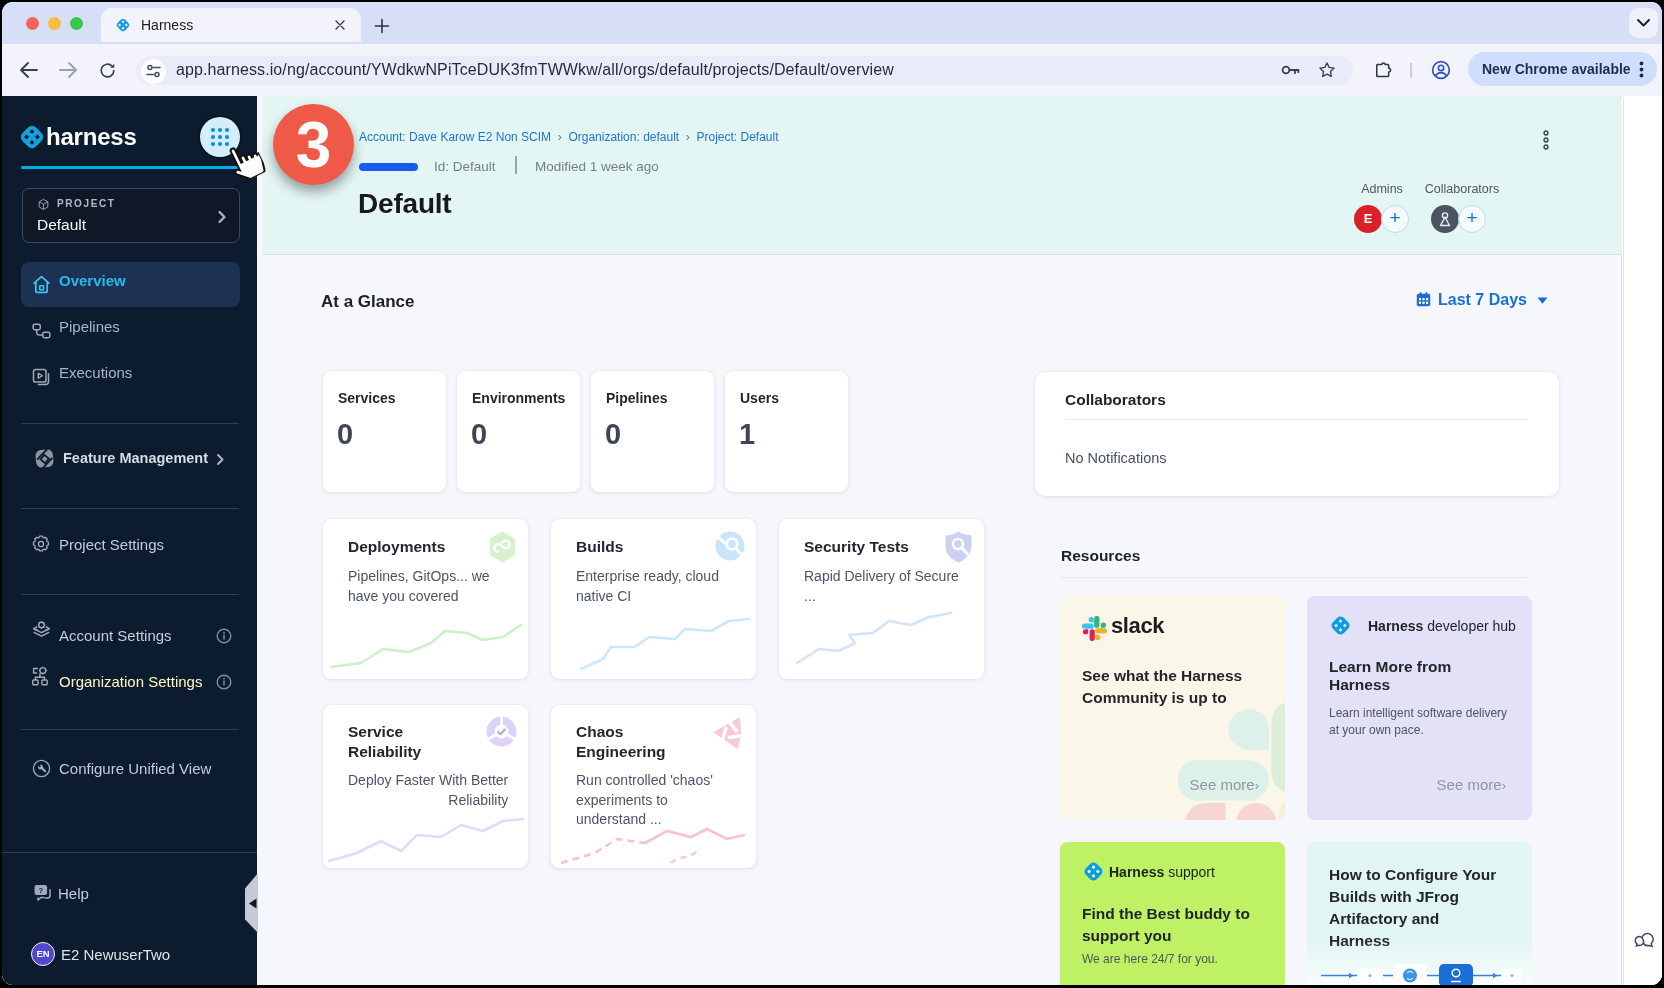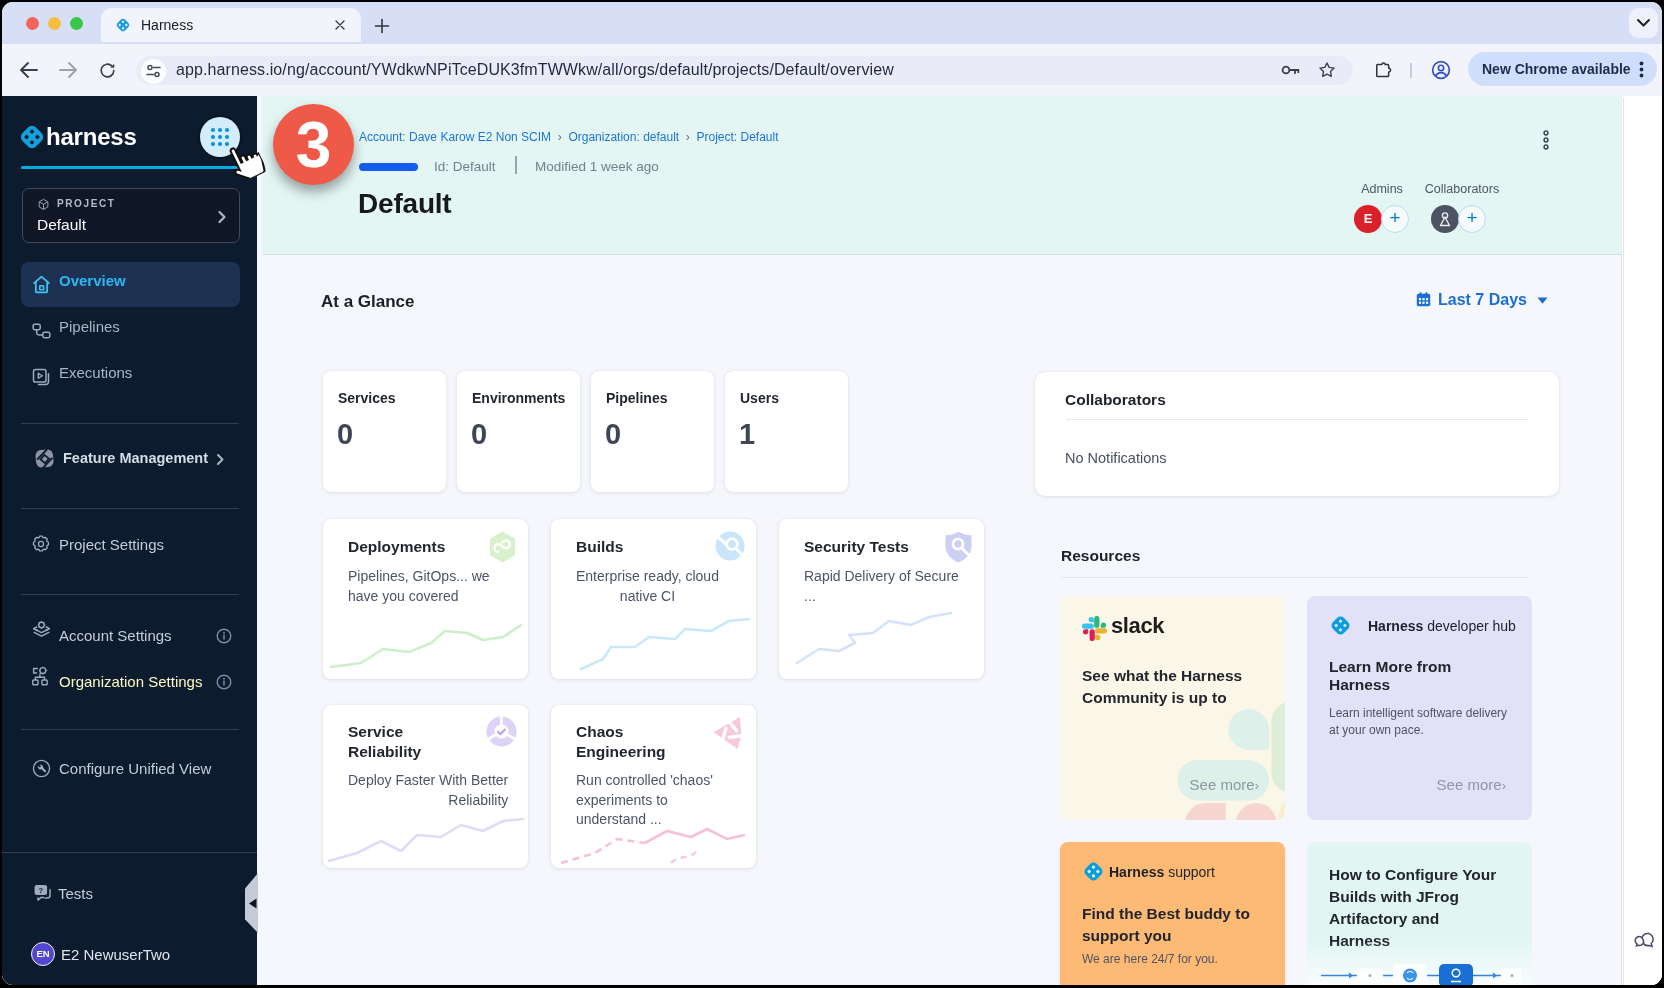--- a/index.html
+++ b/index.html
@@ -187,21 +187,21 @@
           </svg>
       </div>
       <div class="card" id="mc2" style="left:294px;top:421px;width:205px;height:160px;overflow:hidden;">
         <div class="mt" style="top:19px;">Builds</div>
         <svg class="abs" style="left:164px;top:12px;" width="30" height="30" viewBox="0 0 30 30">
             <circle cx="15" cy="15" r="14.5" fill="#c9e5f9"></circle>
             <path d="M3.5 6.5L11 13" stroke="#fff" stroke-width="3" stroke-linecap="round"></path>
             <circle cx="17" cy="13" r="5.3" fill="none" stroke="#fff" stroke-width="2.8"></circle>
             <path d="M21 17.5l5.5 6" stroke="#fff" stroke-width="3" stroke-linecap="round"></path>
           </svg>
-        <div class="md" style="top:48px;text-align:center;">Enterprise ready, cloud<br>native CI</div>
+        <div class="md" style="top:48px;">Enterprise ready, cloud<br>native CI</div>
         <svg class="abs" style="left:0;top:86px;" width="205" height="70" viewBox="0 0 205 70">
             <path d="M30 64l22-10 8-12 24 0 14-10 26 2 10-10 26 2 18-10 20-2" fill="none" stroke="#a5daf7" stroke-width="2.6" stroke-linejoin="round" stroke-linecap="round" opacity="0.6"></path>
           </svg>
       </div>
       <div class="card" id="mc3" style="left:522px;top:421px;width:205px;height:160px;overflow:hidden;">
         <div class="mt" style="top:19px;">Security Tests</div>
         <svg class="abs" style="left:166px;top:12px;" width="27" height="32" viewBox="0 0 27 32">
             <path d="M13.5 0.5c3 2.2 7.5 3.6 13 3.8v10.9c0 7.3-5.2 13.2-13 16.3-7.8-3.1-13-9-13-16.3V4.3c5.5-.2 10-1.6 13-3.8z" fill="#ccd1f4"></path>
             <circle cx="13" cy="13" r="5" fill="none" stroke="#fff" stroke-width="2.7"></circle>
             <path d="M16.8 17l6 6.2" stroke="#fff" stroke-width="2.9" stroke-linecap="round"></path>
@@ -271,21 +271,21 @@
               <rect x="5.3" y="10.3" width="3.4" height="3.4" rx="1.2" transform="rotate(45 7 12)"></rect>
               <rect x="15.3" y="10.3" width="3.4" height="3.4" rx="1.2" transform="rotate(45 17 12)"></rect>
               <rect x="10.3" y="15.3" width="3.4" height="3.4" rx="1.2" transform="rotate(45 12 17)"></rect>
             </g>
           </svg>
         <div class="abs" style="left:49px;top:22px;font-size:14px;color:#1e2228;padding-left:12px;"><b>Harness</b> developer hub</div>
         <div class="abs" style="left:22px;top:62px;font-size:15.5px;font-weight:700;color:#22262c;line-height:18px;">Learn More from<br>Harness</div>
         <div class="abs" style="left:22px;top:109px;font-size:12px;color:#4e5464;line-height:16.5px;">Learn intelligent software delivery<br>at your own pace.</div>
         <div class="abs" style="right:26px;top:180px;font-size:15px;color:#8f96a3;">See more<span style="font-size:13px;">›</span></div>
       </div>
-      <div class="abs" id="rc3" style="left:803px;top:744px;width:225px;height:143px;border-radius:8px 8px 0 0;background:#fdba74;box-shadow:0 1px 3px rgba(40,50,70,0.10);">
+      <div class="abs" id="rc3" style="left:803px;top:744px;width:225px;height:143px;border-radius:8px 8px 0 0;background:#bef264;box-shadow:0 1px 3px rgba(40,50,70,0.10);">
         <svg class="abs" style="left:23px;top:19px;" width="21" height="21" viewBox="0 0 24 24">
             <rect x="3.2" y="3.2" width="17.6" height="17.6" rx="5.2" transform="rotate(45 12 12)" fill="#0a9fda"></rect>
             <g fill="#f8fafc">
               <rect x="10.3" y="5.3" width="3.4" height="3.4" rx="1.2" transform="rotate(45 12 7)"></rect>
               <rect x="5.3" y="10.3" width="3.4" height="3.4" rx="1.2" transform="rotate(45 7 12)"></rect>
               <rect x="15.3" y="10.3" width="3.4" height="3.4" rx="1.2" transform="rotate(45 17 12)"></rect>
               <rect x="10.3" y="15.3" width="3.4" height="3.4" rx="1.2" transform="rotate(45 12 17)"></rect>
             </g>
           </svg>
         <div class="abs" style="left:49px;top:22px;font-size:14px;color:#1e2228;"><b>Harness</b> support</div>
@@ -434,21 +434,21 @@
         </svg>
       <span class="abs" style="left:57px;top:662px;font-size:15px;color:#c4ccd8;">Configure Unified View</span>
       <div class="sidediv" style="top:754px;left:0;width:255px;"></div>
 
       <svg class="abs" style="left:30px;top:785px;" width="21" height="20" viewBox="0 0 24 24">
           <rect x="2.5" y="2.5" width="15" height="12" rx="2.5" fill="#9fabbc"></rect>
           <path d="M6.5 17.5v3l3.5-3h4" fill="none" stroke="#9fabbc" stroke-width="1.8" stroke-linejoin="round"></path>
           <path d="M21 8v7a3 3 0 0 1-3 3h-3" fill="none" stroke="#9fabbc" stroke-width="1.8" stroke-linecap="round"></path>
           <text x="10" y="12.3" font-size="9" font-weight="bold" fill="#0c1b2e" text-anchor="middle" font-family="Liberation Sans">?</text>
         </svg>
-      <span class="abs" style="left:56px;top:787px;font-size:15px;color:#c4ccd8;">Tests</span>
+      <span class="abs" style="left:56px;top:787px;font-size:15px;color:#c4ccd8;">Help</span>
 
       <div class="abs" style="left:29px;top:844px;width:24px;height:24px;border-radius:50%;background:#5247ce;border:1.6px solid #f0f1f5;color:#fff;font-size:9.5px;font-weight:700;text-align:center;line-height:21px;">EN</div>
       <span class="abs" style="left:59px;top:848px;font-size:15px;color:#dfe4ec;">E2 NewuserTwo</span>
     </div>
 
     <div class="abs" style="left:243px;top:775px;width:13px;height:60px;background:#c4cad6;clip-path:polygon(100% 0%,100% 100%,0% 77%,0% 26%);"></div>
     <svg class="abs" style="left:246px;top:800px;" width="9" height="11" viewBox="0 0 9 11">
         <path d="M8.5 0.5L1 5.5L8.5 10.5z" fill="#101623"></path>
       </svg>
   </div>

